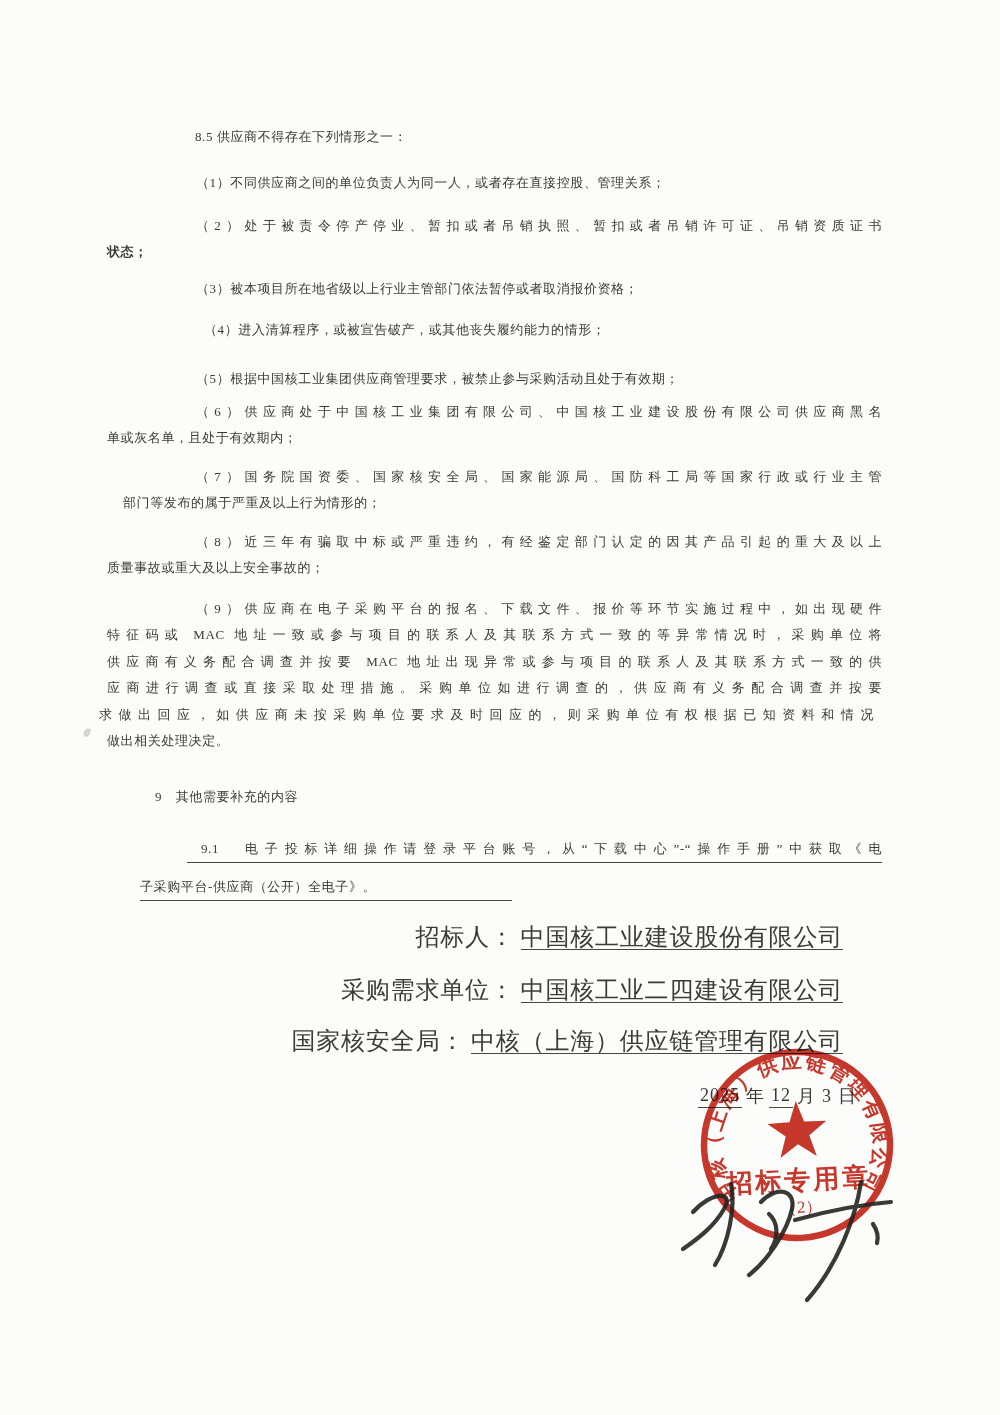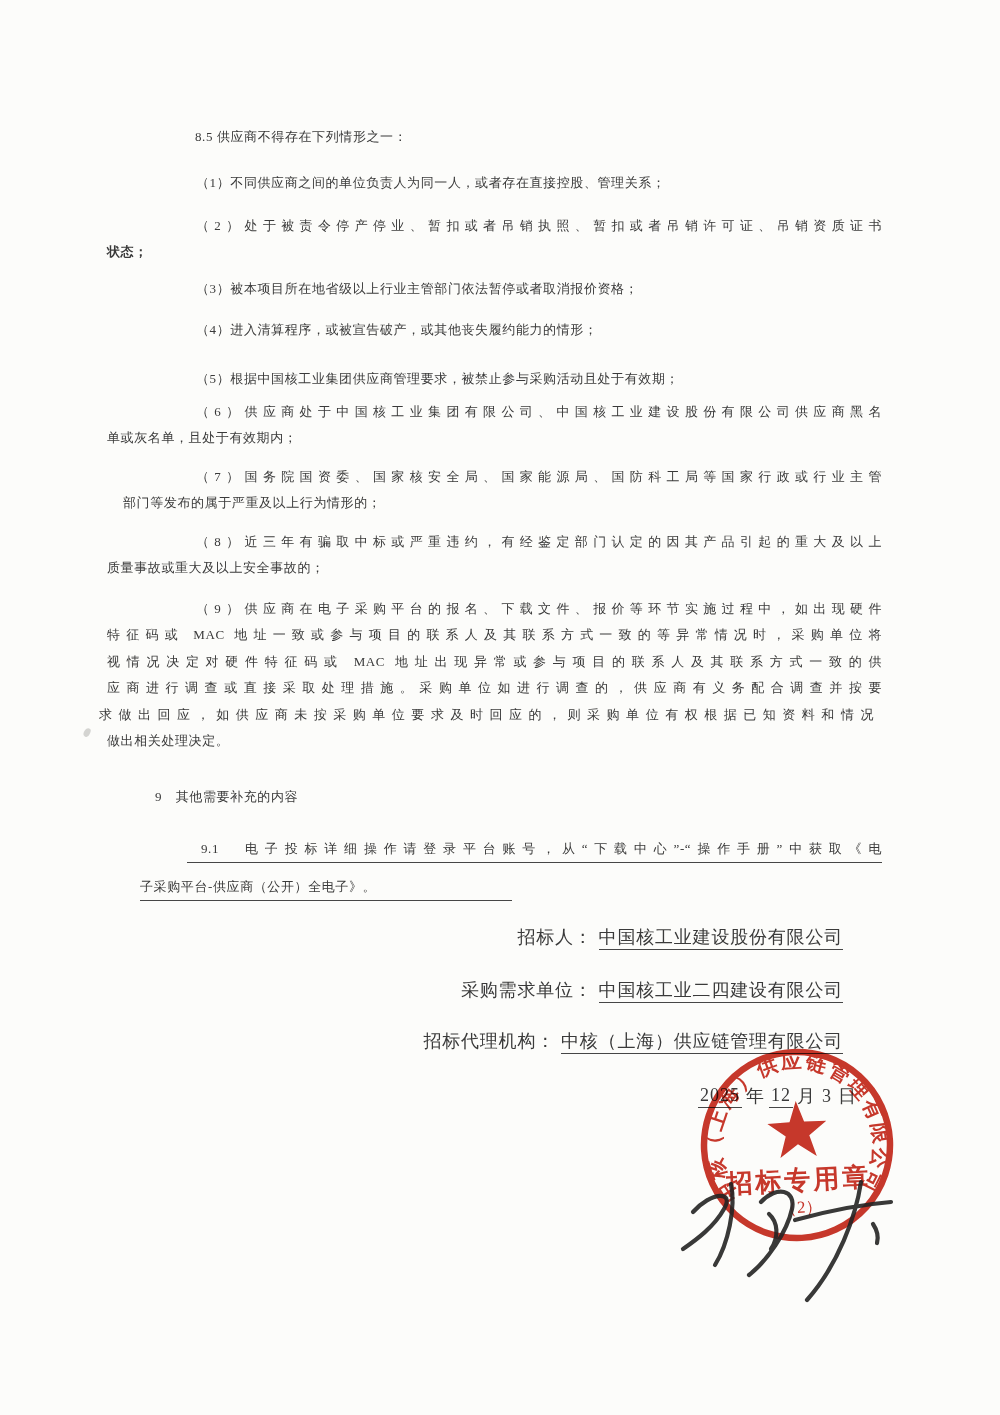--- a/index.html
+++ b/index.html
@@ -26,21 +26,21 @@
     text-align:justify;
     text-align-last:justify;
     -moz-text-align-last:justify;
   }
   .uline{ border-bottom:1.6px solid #464646; }
   .sig-row{
     position:absolute;
     right:157px;
     height:26px;
     line-height:26px;
-    font-size:18px;
+    font-size:24px;
     letter-spacing:0.8px;
     display:flex;
     white-space:pre;
   }
   .sig-row .lbl{ padding-right:6px; }
   .sig-row .val{ border-bottom:1.6px solid #464646; }
   .date-line{
     position:absolute;
     left:698px;top:1082px;
     height:26px;line-height:26px;
@@ -74,50 +74,50 @@
 </head>
 <body>
 
 <div class="page">
 
   <div class="ln" style="top:124px;left:195px;">8.5 供应商不得存在下列情形之一：</div>
   <div class="ln" style="top:170px;left:196px;">（1）不同供应商之间的单位负责人为同一人，或者存在直接控股、管理关系；</div>
   <div class="ln fill" style="top:213px;left:196px;width:686px;">（2）处于被责令停产停业、暂扣或者吊销执照、暂扣或者吊销许可证、吊销资质证书</div>
   <div class="ln" style="top:239px;left:107px;font-weight:bold;">状态；</div>
   <div class="ln" style="top:276px;left:196px;">（3）被本项目所在地省级以上行业主管部门依法暂停或者取消报价资格；</div>
-  <div class="ln" style="top:317px;left:196px;">（4）进入清算程序，或被宣告破产，或其他丧失履约能力的情形；</div>
+  <div class="ln" style="top:317px;left:204px;">（4）进入清算程序，或被宣告破产，或其他丧失履约能力的情形；</div>
   <div class="ln" style="top:366px;left:196px;text-align:center;">（5）根据中国核工业集团供应商管理要求，被禁止参与采购活动且处于有效期；</div>
   <div class="ln fill" style="top:399px;left:196px;width:686px;">（6）供应商处于中国核工业集团有限公司、中国核工业建设股份有限公司供应商黑名</div>
   <div class="ln" style="top:425px;left:107px;">单或灰名单，且处于有效期内；</div>
   <div class="ln fill" style="top:464px;left:196px;width:686px;">（7）国务院国资委、国家核安全局、国家能源局、国防科工局等国家行政或行业主管</div>
   <div class="ln" style="top:490px;left:123px;font-family:Liberation Serif, serif;">部门等发布的属于严重及以上行为情形的；</div>
   <div class="ln fill" style="top:529px;left:196px;width:686px;">（8）近三年有骗取中标或严重违约，有经鉴定部门认定的因其产品引起的重大及以上</div>
   <div class="ln" style="top:555px;left:107px;">质量事故或重大及以上安全事故的；</div>
   <div class="ln fill" style="top:596px;left:196px;width:686px;">（9）供应商在电子采购平台的报名、下载文件、报价等环节实施过程中，如出现硬件</div>
   <div class="ln fill" style="top:622px;left:107px;width:775px;">特征码或 MAC 地址一致或参与项目的联系人及其联系方式一致的等异常情况时，采购单位将</div>
-  <div class="ln fill" style="top:649px;left:107px;width:775px;">视情况决定对硬件特征码或 MAC 地址出现异常或参与项目的联系人及其联系方式一致的供</div>
+  <div class="ln fill" style="top:649px;left:107px;width:775px;">供应商有义务配合调查并按要 MAC 地址出现异常或参与项目的联系人及其联系方式一致的供</div>
   <div class="ln fill" style="top:675px;left:107px;width:775px;">应商进行调查或直接采取处理措施。采购单位如进行调查的，供应商有义务配合调查并按要</div>
   <div class="ln fill" style="top:702px;left:99px;width:775px;">求做出回应，如供应商未按采购单位要求及时回应的，则采购单位有权根据已知资料和情况</div>
   <div class="ln" style="top:728px;left:107px;">做出相关处理决定。</div>
   <div class="ln" style="top:784px;left:155px;">9　其他需要补充的内容</div>
   <div class="ln fill uline" style="top:836px;left:187px;width:695px;text-indent:14px;">9.1　电子投标详细操作请登录平台账号，从“下载中心”-“操作手册”中获取《电</div>
   <div class="ln uline" style="top:874px;left:140px;width:372px;">子采购平台-供应商（公开）全电子》。</div>
 
   <div class="artifact"></div>
 
   <div class="sig-row" style="top:924px;">
     <span class="lbl">招标人：</span>
     <span class="val">中国核工业建设股份有限公司</span>
   </div>
   <div class="sig-row" style="top:977px;">
     <span class="lbl">采购需求单位：</span>
     <span class="val">中国核工业二四建设有限公司</span>
   </div>
   <div class="sig-row" style="top:1028px;">
-    <span class="lbl">招标代理机构：</span>
+    <span class="lbl">国家核安全局：</span>
     <span class="val">中核（上海）供应链管理有限公司</span>
   </div>
 
   <div class="date-line">
     <span class="date-num">2025</span><span class="date-unit">年</span><span class="date-num">12</span><span class="date-unit">月</span><span class="date-num noline">3</span><span class="date-unit">日</span>
   </div>
 
   <svg class="seal" viewBox="0 0 206 206">
     <defs>
       <path id="arcpath" d="M 42.3 150.4 A 77 77 0 1 1 163.7 150.4" fill="none"></path>

